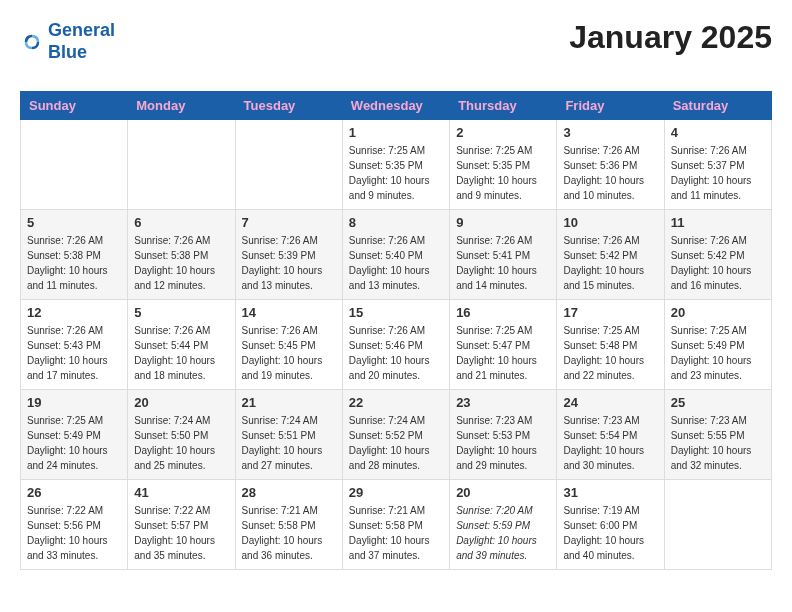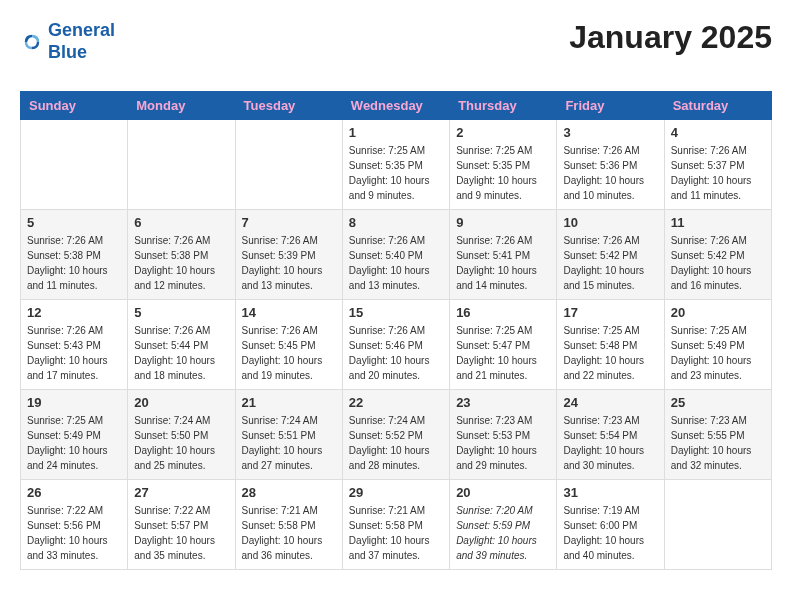--- a/index.html
+++ b/index.html
@@ -310,21 +310,21 @@
       </tr>
       <tr>
         <td>
           <span class="day-num">26</span>
           <div class="day-info" style="white-space: pre-line;">Sunrise: 7:22 AM
 Sunset: 5:56 PM
 Daylight: 10 hours
 and 33 minutes.</div>
         </td>
         <td>
-          <span class="day-num">27</span>
+          <span class="day-num">41</span>
           <div class="day-info" style="white-space: pre-line;">Sunrise: 7:22 AM
 Sunset: 5:57 PM
 Daylight: 10 hours
 and 35 minutes.</div>
         </td>
         <td>
           <span class="day-num">28</span>
           <div class="day-info" style="white-space: pre-line;">Sunrise: 7:21 AM
 Sunset: 5:58 PM
 Daylight: 10 hours

